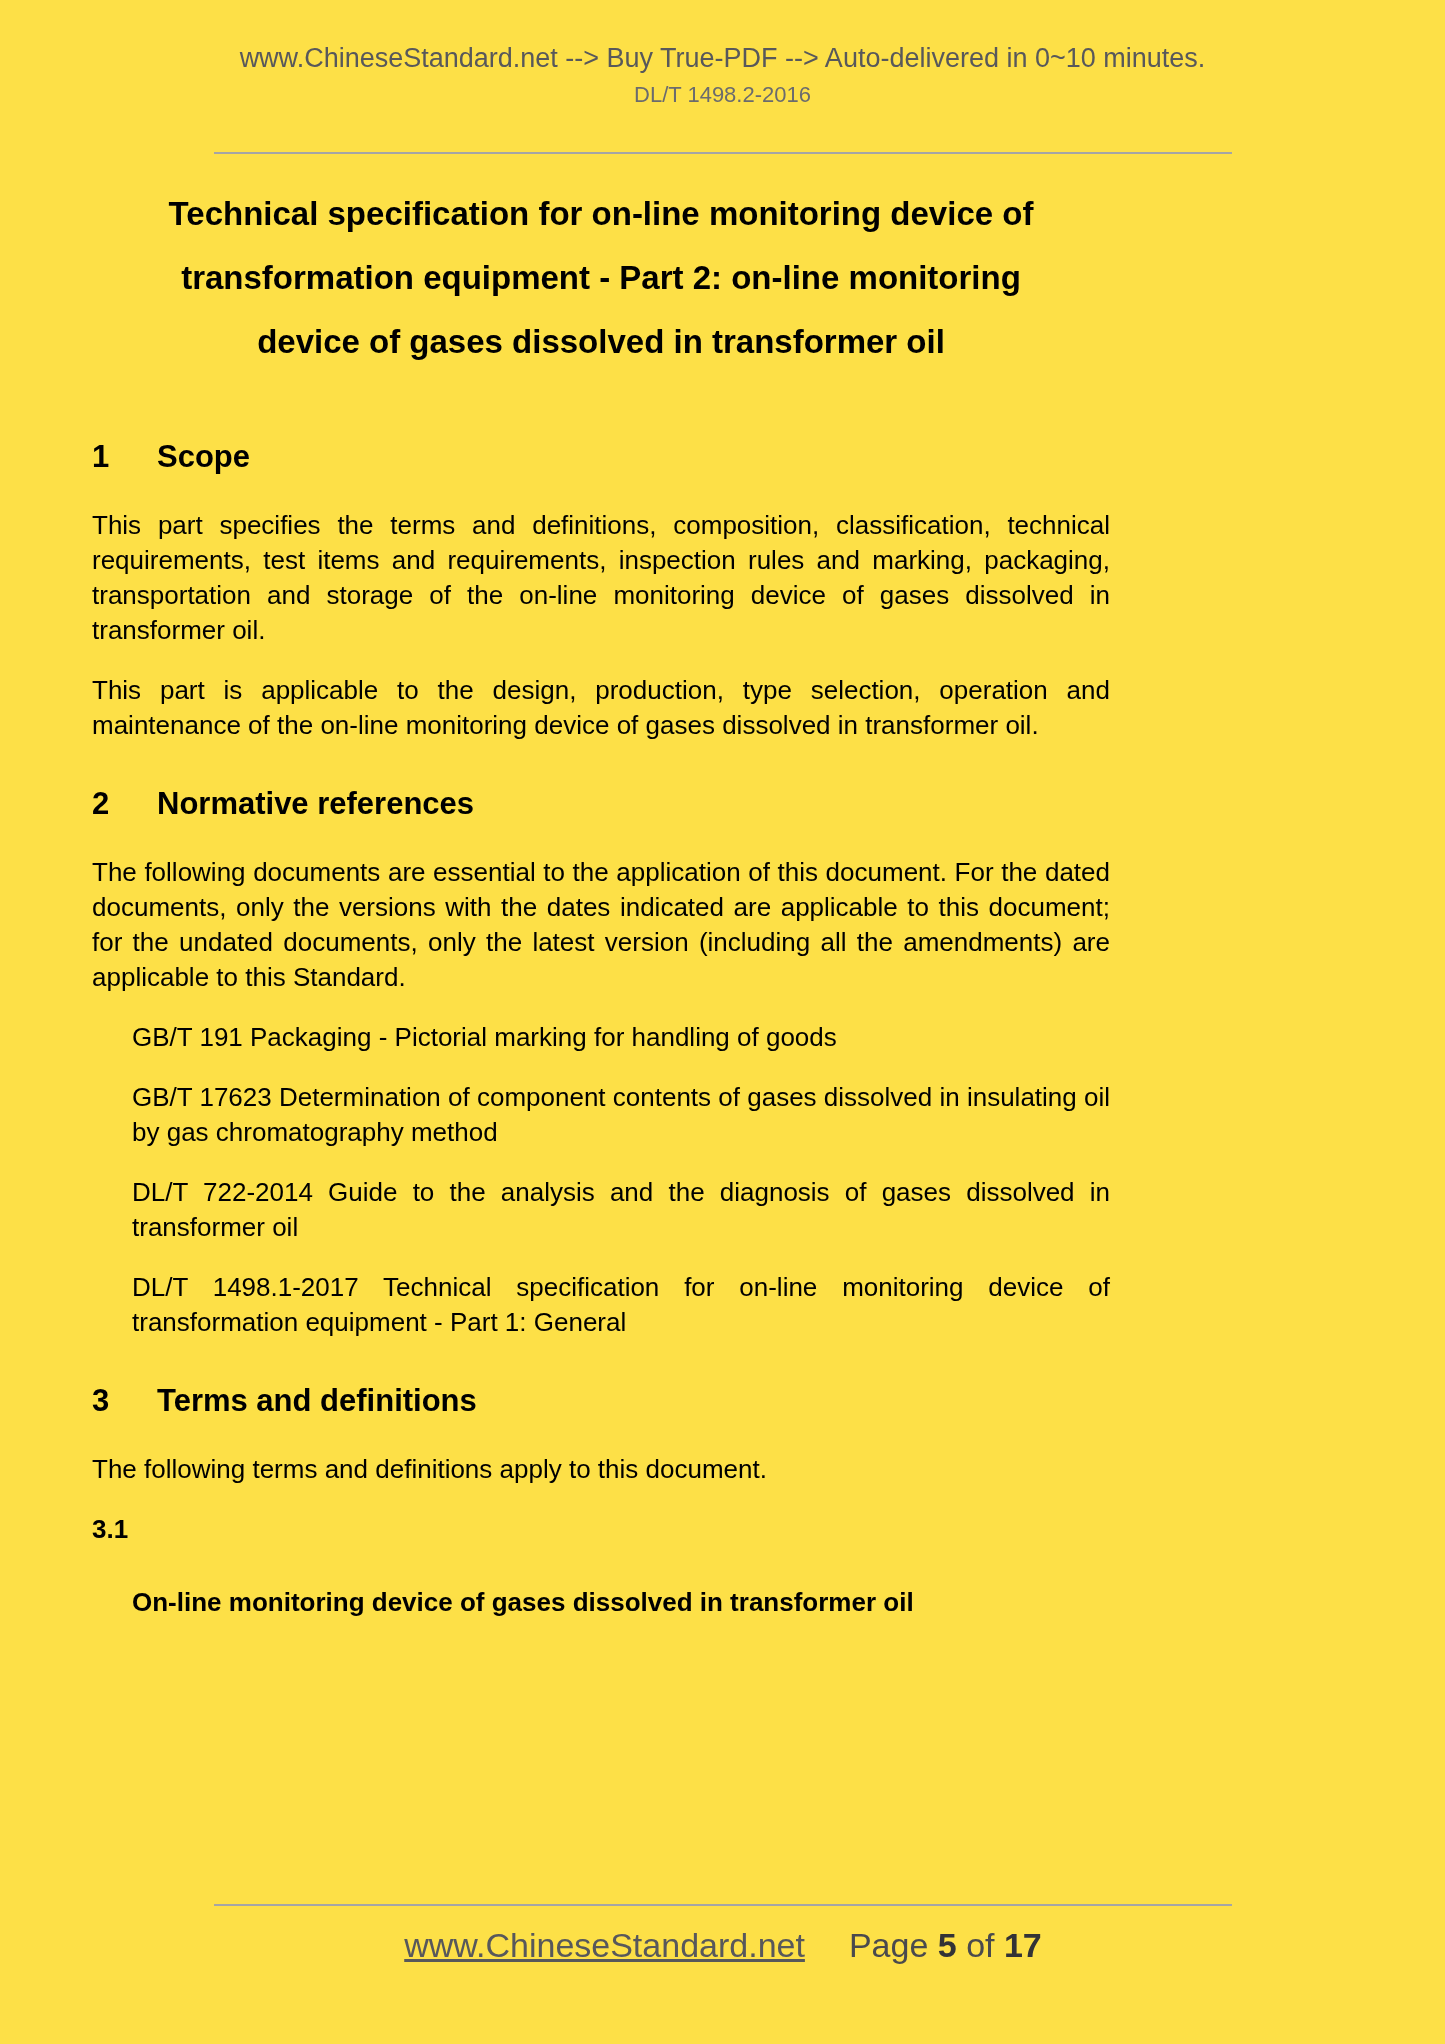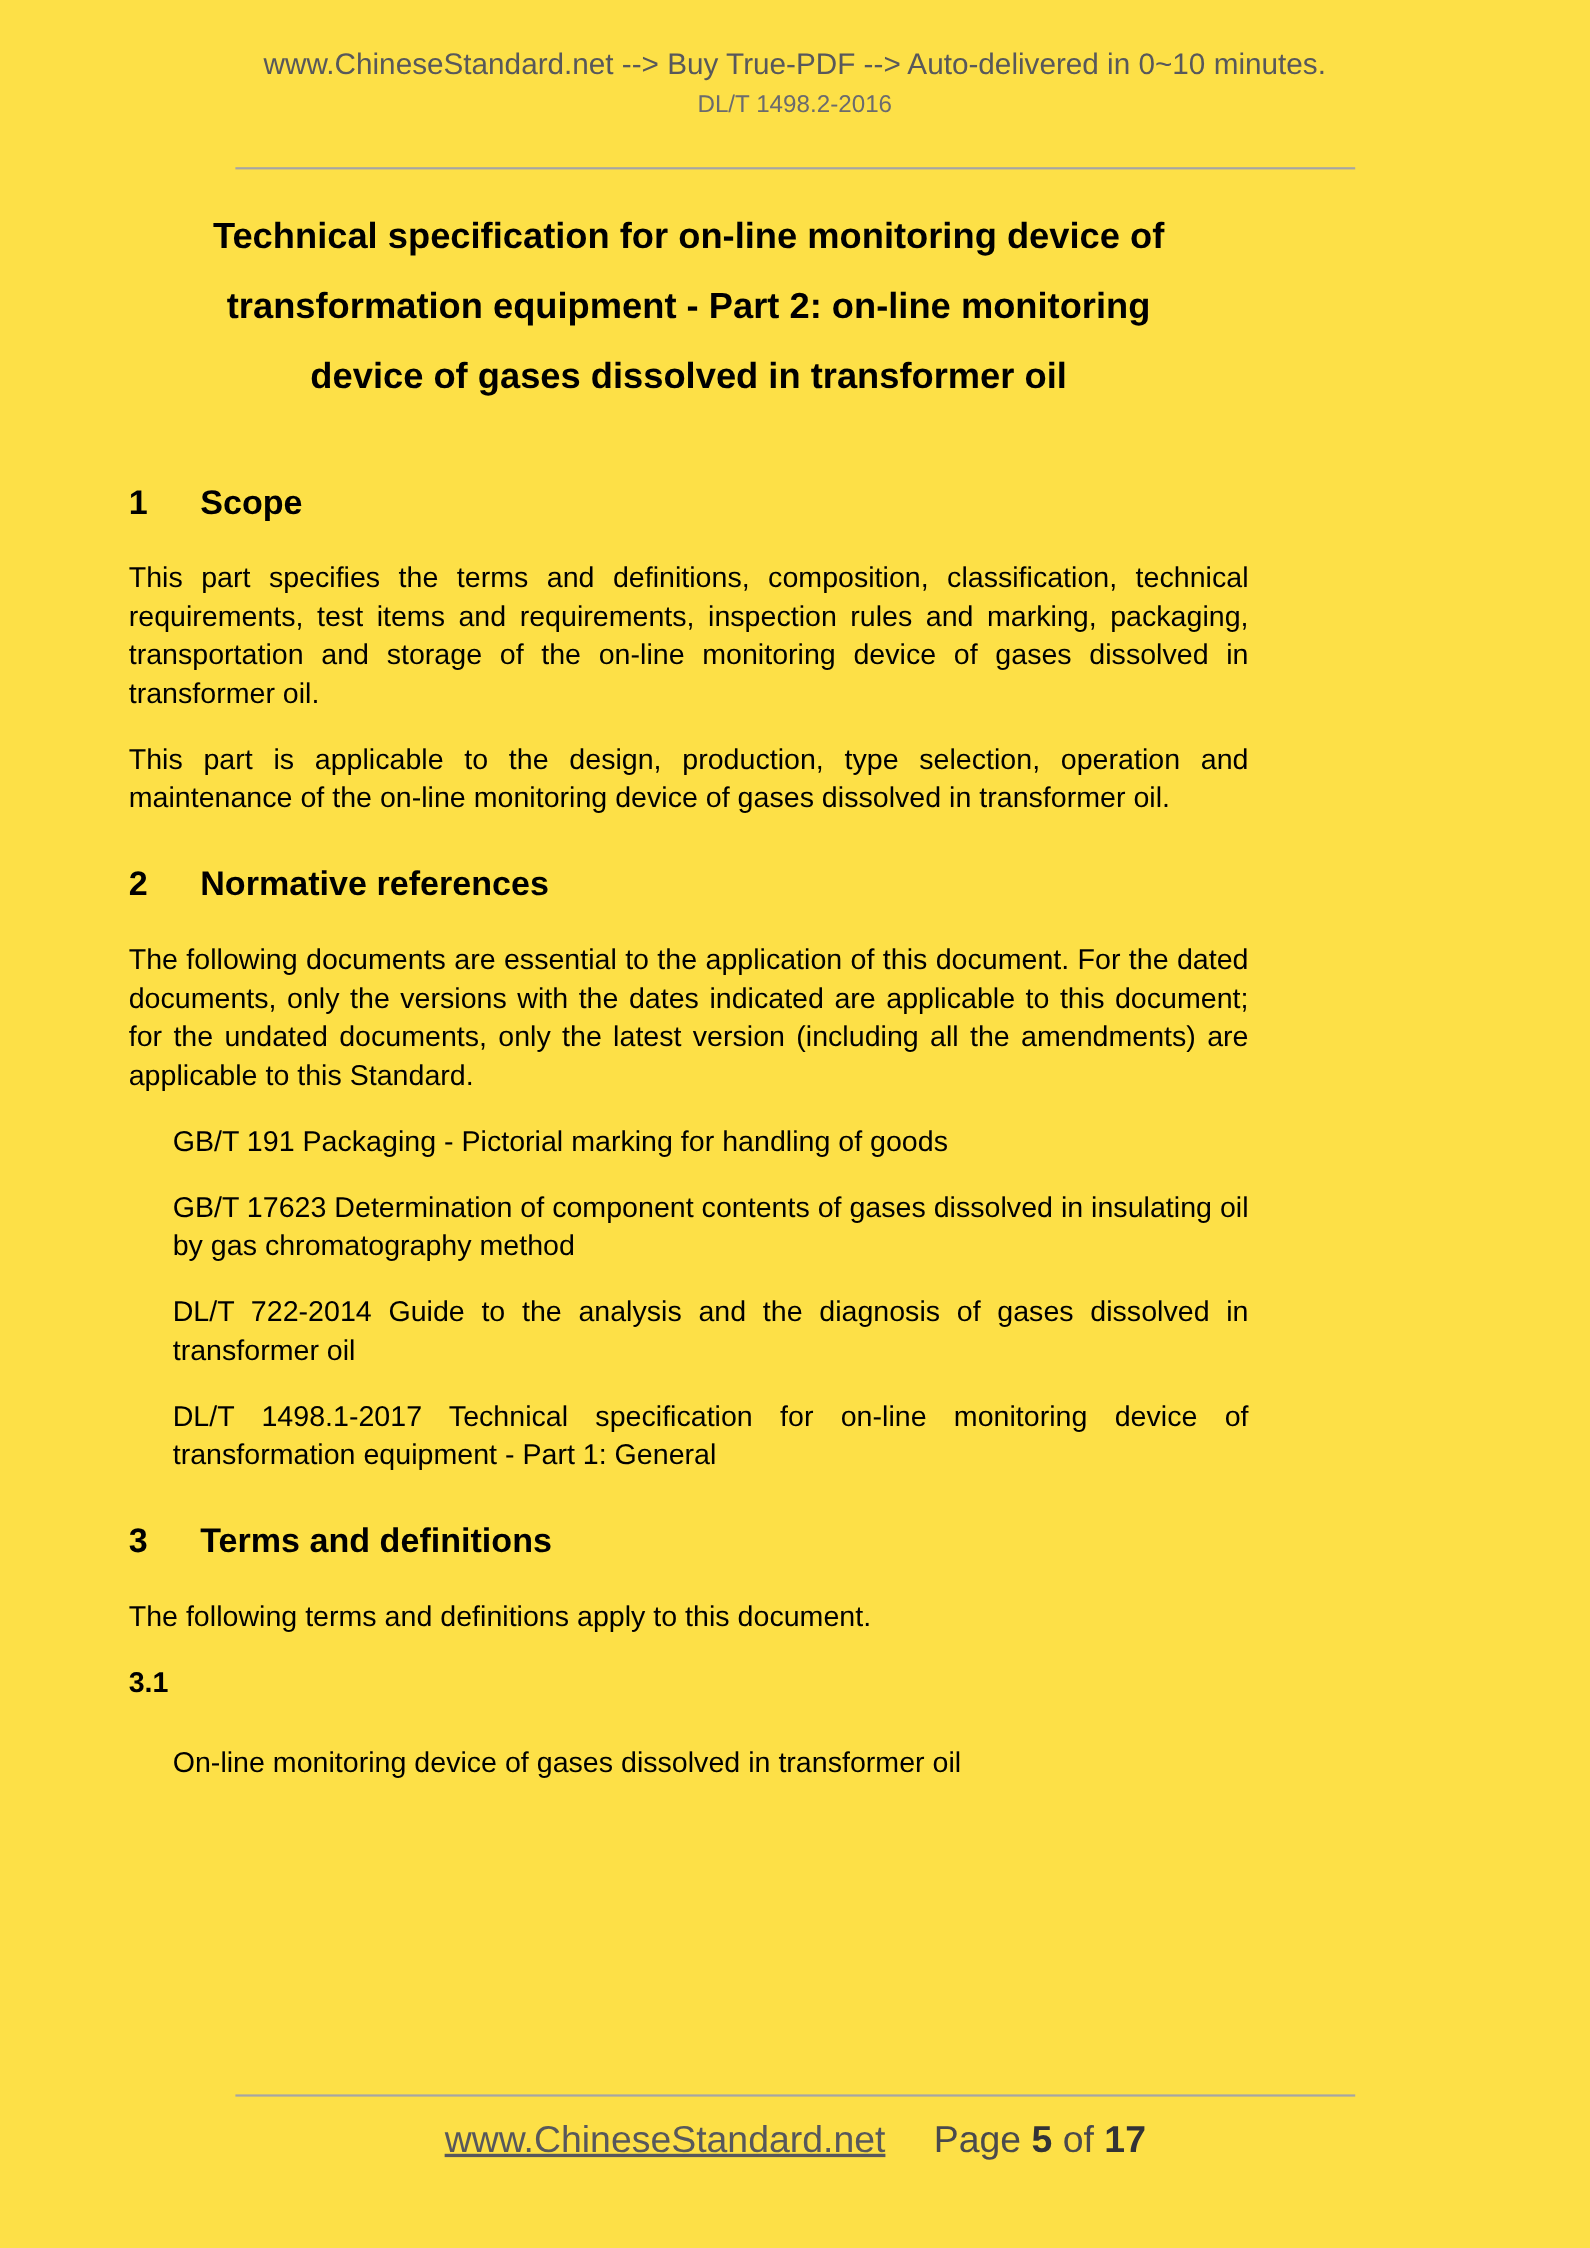--- a/index.html
+++ b/index.html
@@ -35,21 +35,21 @@
     border: none;
     border-top: 2px solid #a5a5a5;
     margin: 0;
   }
   .header-rule {
     margin: 44px 0 0 214px;
     width: 1018px;
   }
   
   .content {
-    margin-left: 117px;
+    margin-left: 92px;
     width: 1018px;
     color: #000000;
   }
   .doc-title {
     margin: 28px 0 0 0;
     font-size: 33px;
     line-height: 64px;
     font-weight: bold;
     text-align: center;
   }
@@ -74,21 +74,21 @@
     text-align: justify;
   }
   .ref {
     padding-left: 40px;
   }
   .clause-num {
     font-weight: bold;
     margin-bottom: 38px !important;
   }
   .term-title {
-    font-weight: normal;
+    font-weight: bold;
     padding-left: 40px;
   }
   
   .page-footer {
     position: absolute;
     top: 1904px;
     left: 214px;
     width: 1018px;
   }
   .footer-row {

